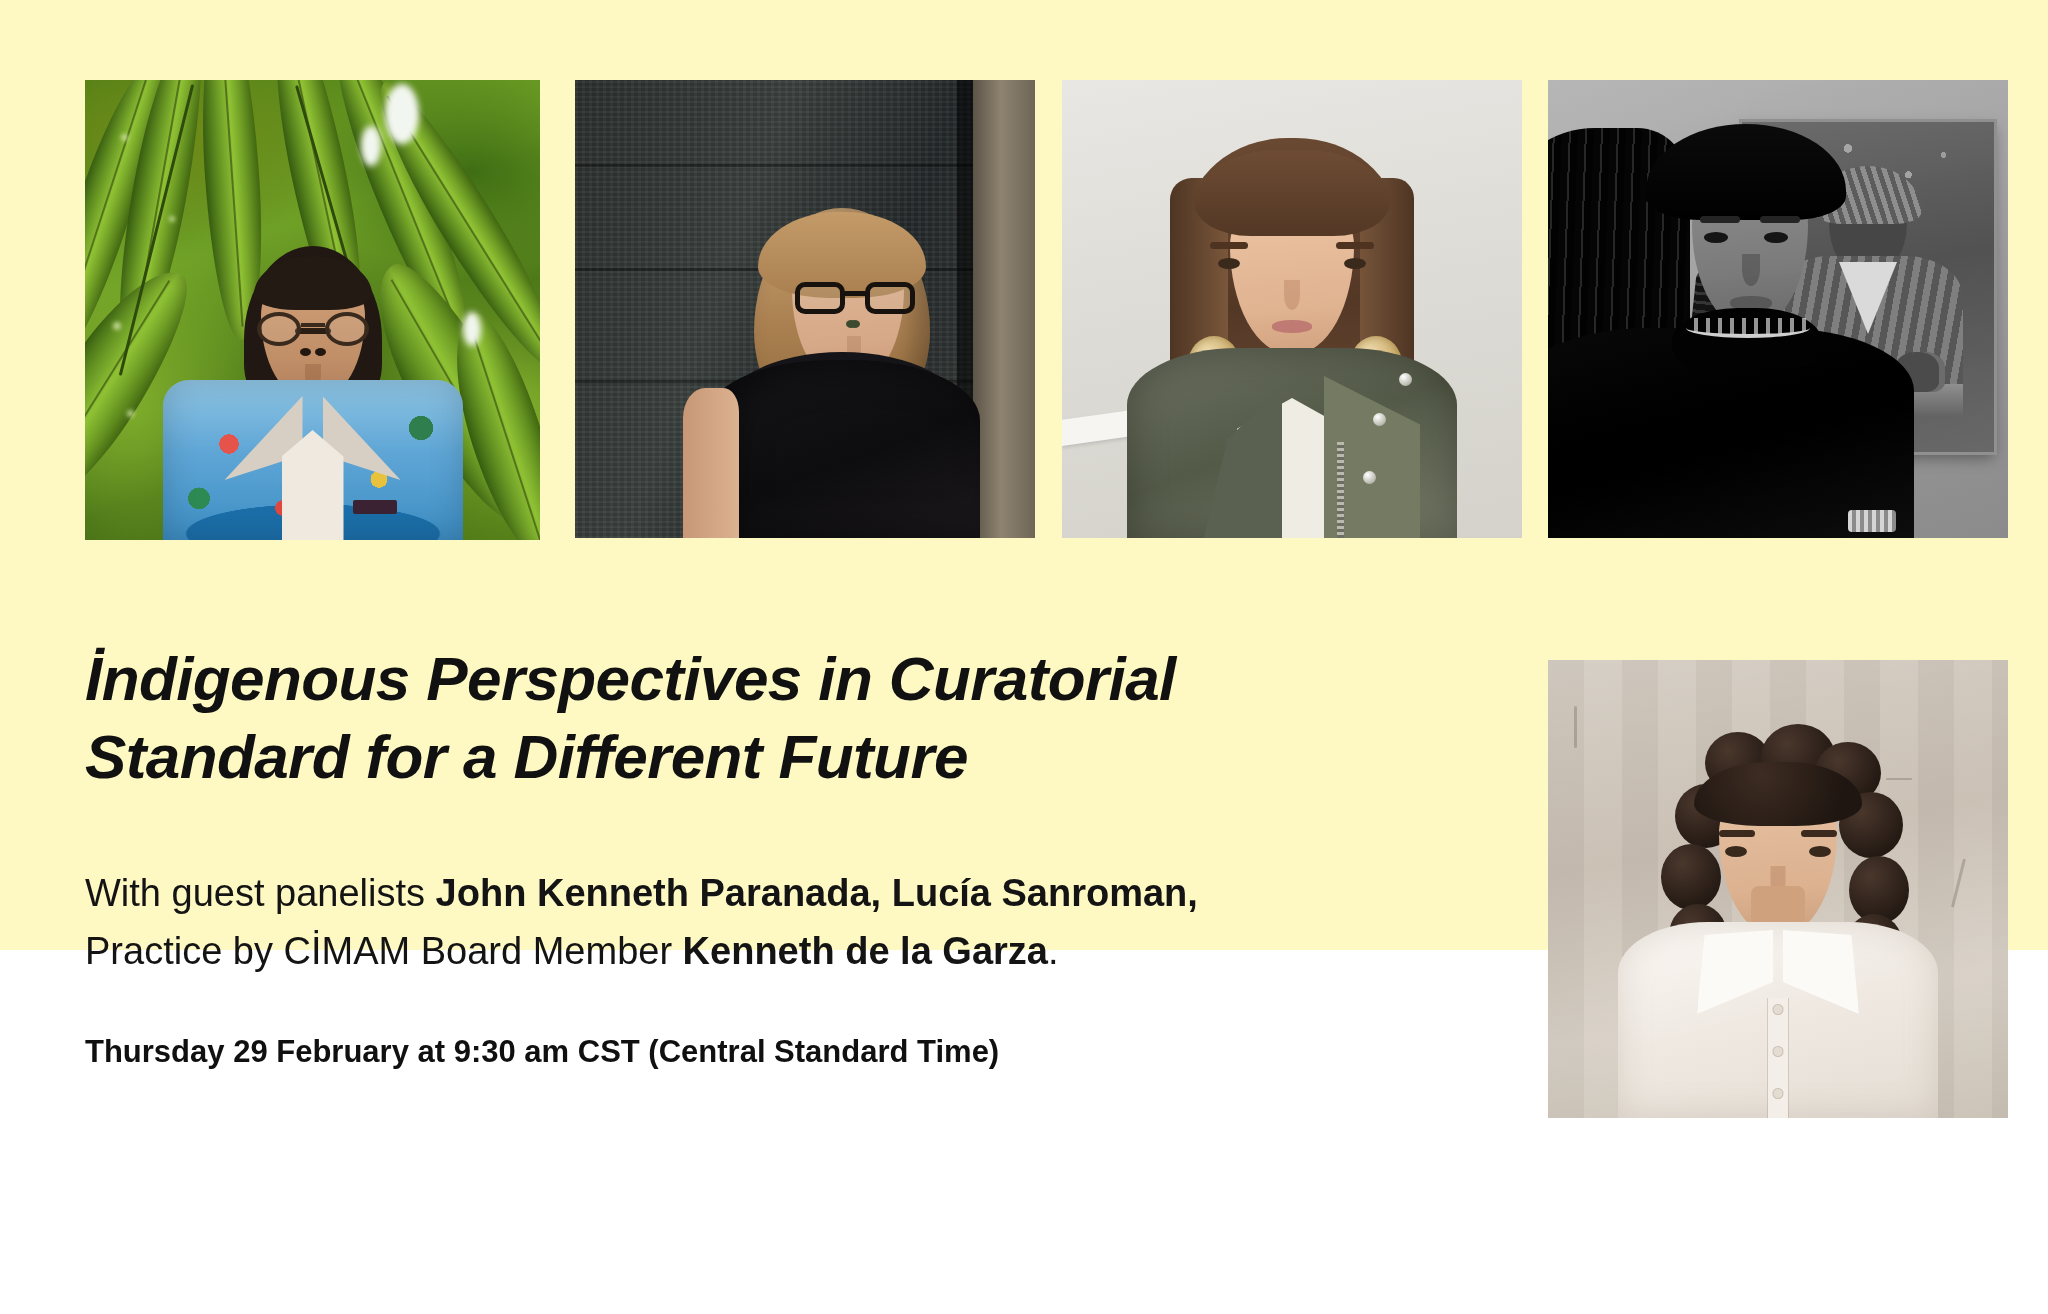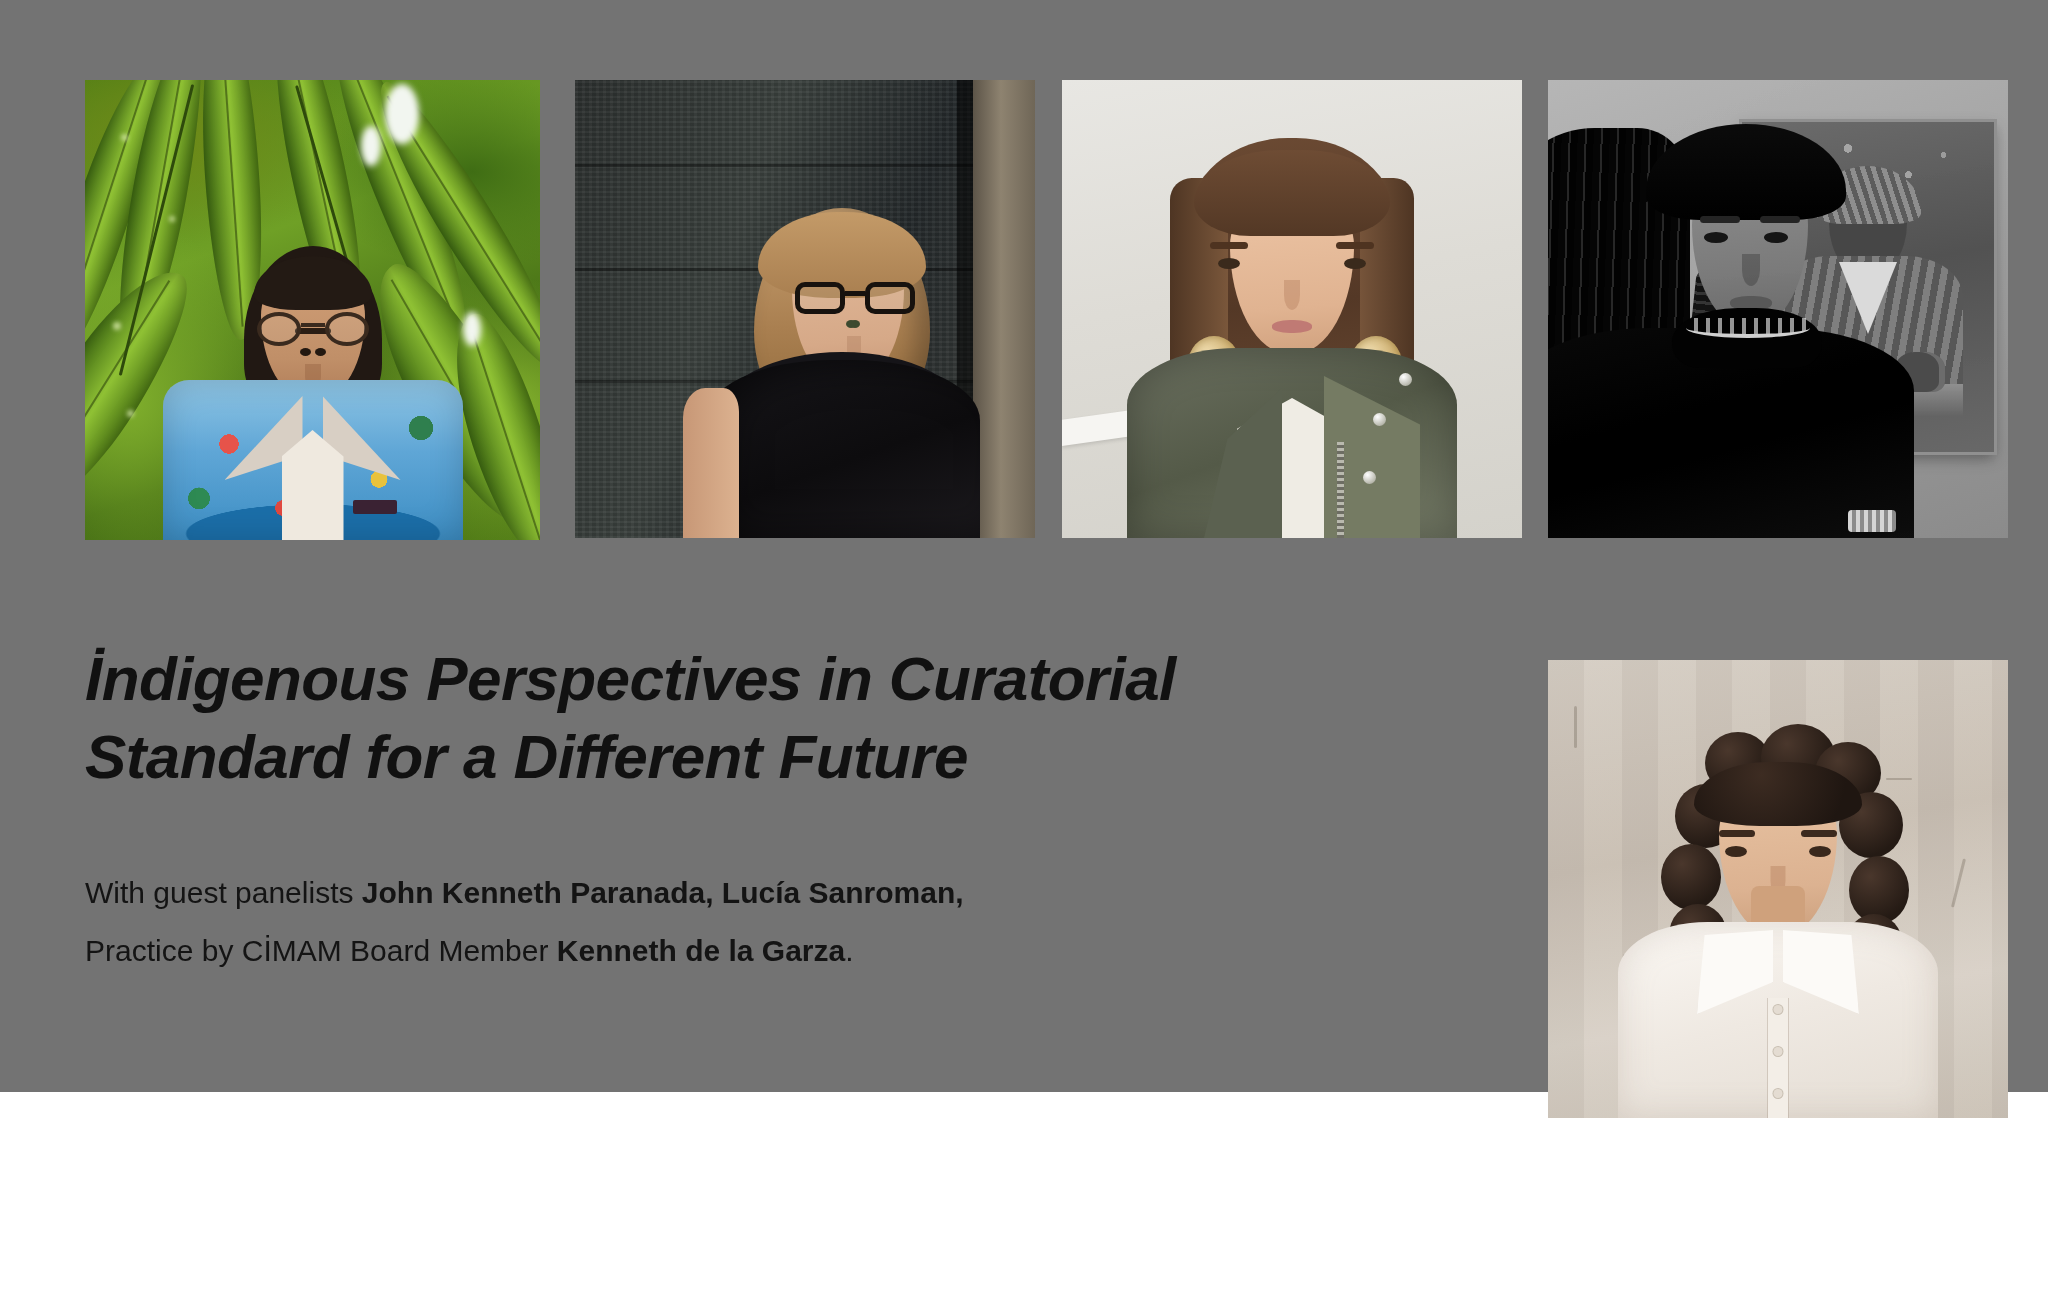--- a/index.html
+++ b/index.html
@@ -2,21 +2,21 @@
 <html><head>
 <meta charset="utf-8">
 <style>
   * { box-sizing: border-box; margin: 0; padding: 0; }
   html, body {
     width: 2048px; height: 1314px;
     background: #ffffff;
     font-family: "Liberation Sans", sans-serif;
     overflow: hidden;
   }
-  .canvas { position: relative; width: 2048px; height: 1092px; background:#737373; }
+  .canvas { position: relative; width: 2048px; height: 950px; background:#fef9c3; }
 
   
   .photo {
     position: absolute;
     overflow: hidden;
     background: #ddd;
   }
   .photo .scene { position:absolute; inset:0; }
 
   
@@ -293,21 +293,21 @@
     font-style: italic;
     font-size: 62px;
     line-height: 78px;
     letter-spacing: -0.6px;
     color:#111;
     font-stretch: condensed;
   }
   .headline .hl-line { display:block; white-space:nowrap; }
   .panel-lines { margin-top: 68px; }
   .body-line {
-    font-size: 30px;
+    font-size: 38px;
     line-height: 58px;
     color:#141414;
     white-space: nowrap;
   }
   .body-line b { font-weight: 700; }
   .when {
     margin-top: 54px;
     font-size: 31px;
     font-weight: 700;
     color:#101010;
@@ -511,15 +511,16 @@
 
     <div class="panel-lines">
       <div class="body-line">
         <span>With guest panelists </span><b>John Kenneth Paranada, Lucía Sanroman,</b>
       </div>
       <div class="body-line">
         <span>Practice by CİMAM Board Member </span><b>Kenneth de la Garza</b><span>.</span>
       </div>
     </div>
 
+    <div class="when">Thursday 29 February at 9:30 am CST (Central Standard Time)</div>
   </div>
 
 </div>
 
 </body></html>

